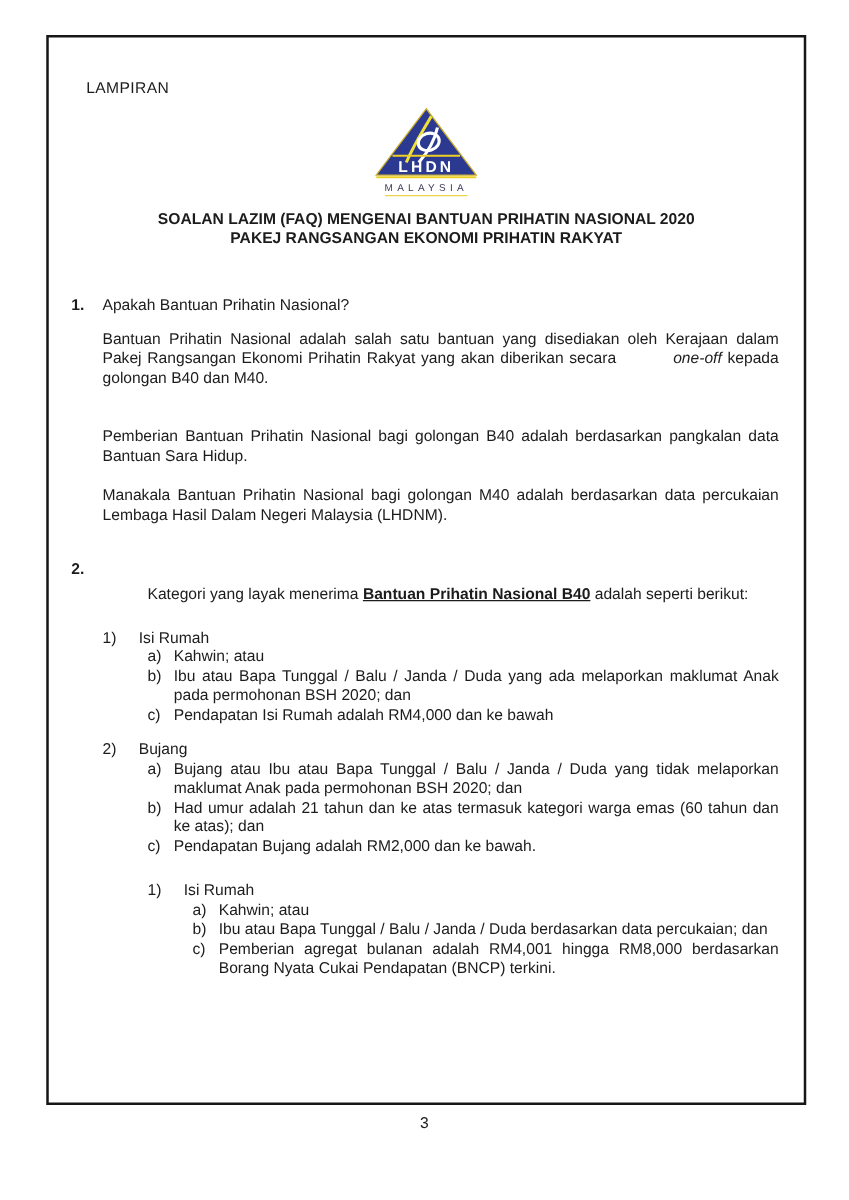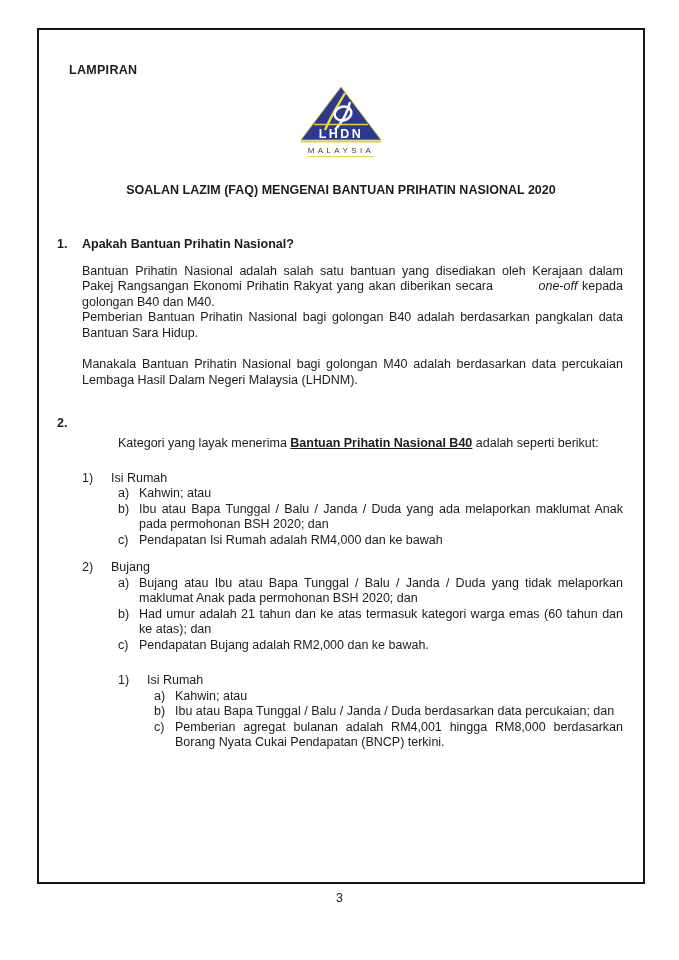--- a/index.html
+++ b/index.html
@@ -9,39 +9,39 @@
     font-family: "Liberation Sans", "DejaVu Sans", sans-serif;
     font-size: 12.5px; line-height: 15.5px; color: #1c1c1c;
     -webkit-font-smoothing: antialiased;
   }
   .frame {
     position: absolute; left: 37px; top: 28px; width: 608px; height: 856px;
     border: 2.5px solid #161616; background: #ffffff;
   }
   .lampiran {
     position: absolute; left: 30px; top: 33px;
-    font-weight: bold; letter-spacing: 0.3px;
+    font-weight: normal; letter-spacing: 0.3px;
   }
   .logo-wrap {
     position: absolute; top: 56px; left: 0; width: 100%;
     display: flex; justify-content: center;
   }
   .doc-title {
-    position: absolute; top: 153px; left: 0; width: 100%;
+    position: absolute; top: 138px; left: 0; width: 100%;
     text-align: center; font-weight: bold; line-height: 14.8px;
   }
   .content { position: absolute; left: 18px; right: 20px; top: 207px; }
   .section { display: flex; }
   .section.q2 { margin-top: 28px; }
   .sec-num { width: 25px; flex-shrink: 0; font-weight: bold; }
   .sec-body { flex: 1; min-width: 0; }
-  .sec-heading { font-weight: bold; }
+  .sec-heading { font-weight: normal; }
   .para { text-align: justify; }
   .mt-11 { margin-top: 11px; }
-  .mt-15 { margin-top: 0; }
+  .mt-15 { margin-top: 32px; }
   .mt-16 { margin-top: 16px; }
   .mt-19 { margin-top: 19px; }
   .mt-20 { margin-top: 20px; margin-left: 36px; }
   .mt-21 { margin-top: 21px; }
   .mt-12 { margin-top: 12px; }
   .it { font-style: italic; margin-left: 41px; }
   .bu { font-weight: bold; text-decoration: underline; }
   .li1 { display: flex; }
   .li1-marker { width: 29px; flex-shrink: 0; }
   .group-items { margin-left: 36px; }
@@ -69,20 +69,21 @@
       <line x1="15" y1="38.5" x2="69" y2="38.5" stroke-width="1.6" stroke="#eed024"></line>
       <text x="42" y="51.5" text-anchor="middle" font-size="12.5" font-weight="bold" letter-spacing="2.5" fill="#ffffff">LHDN</text>
       <line x1="2" y1="55.8" x2="82" y2="55.8" stroke-width="1.6" stroke="#eed024"></line>
       <text x="42" y="66.5" text-anchor="middle" font-size="8" letter-spacing="3.4" fill="#3a3a55">MALAYSIA</text>
       <line x1="9" y1="70.5" x2="75" y2="70.5" stroke="#e9d44c" stroke-width="1"></line>
     </svg>
   </div>
 
   <div class="doc-title">
     <div>SOALAN LAZIM (FAQ) MENGENAI BANTUAN PRIHATIN NASIONAL 2020</div>
+    <div>PAKEJ RANGSANGAN EKONOMI PRIHATIN RAKYAT</div>
   </div>
 
   <div class="content">
 
     <div class="section">
       <div class="sec-num">1.</div>
       <div class="sec-body">
         <div class="sec-heading">Apakah Bantuan Prihatin Nasional?</div>
         <div class="para mt-11"><span>Bantuan Prihatin Nasional adalah salah satu bantuan yang disediakan oleh Kerajaan dalam Pakej Rangsangan Ekonomi Prihatin Rakyat yang akan diberikan secara </span><span class="it">one-off</span><span> kepada golongan B40 dan M40.</span></div>
         <div class="para mt-15">Pemberian Bantuan Prihatin Nasional bagi golongan B40 adalah berdasarkan pangkalan data Bantuan Sara Hidup.</div>

